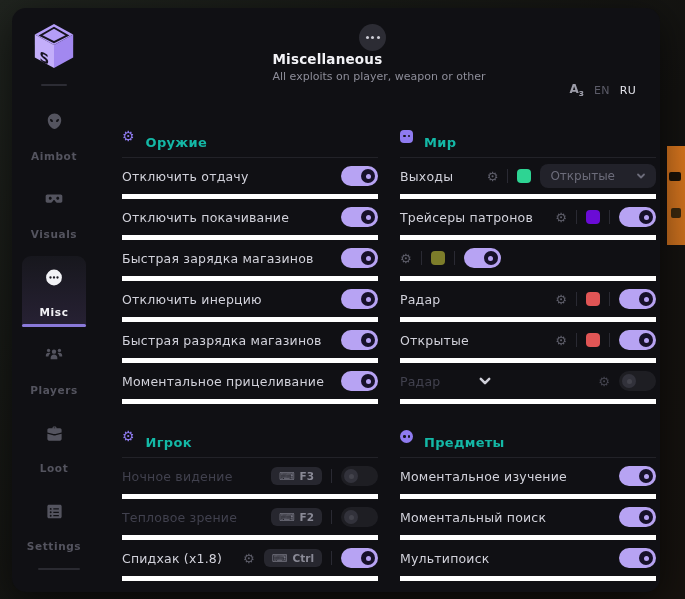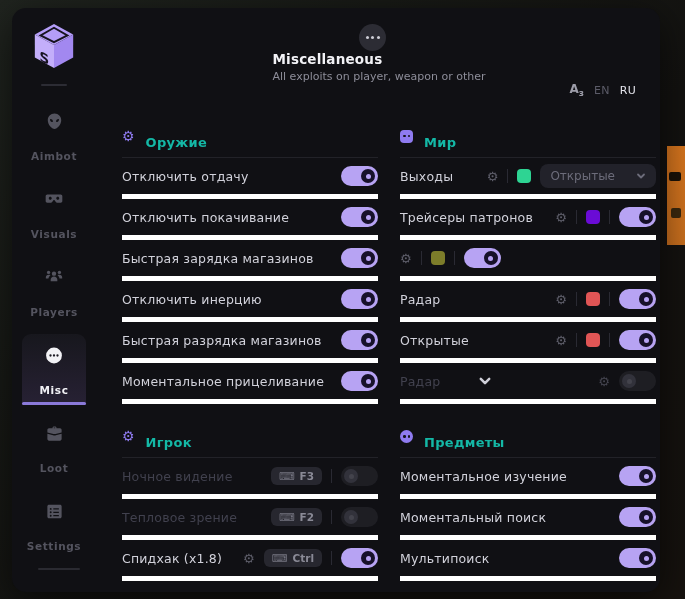--- a/index.html
+++ b/index.html
@@ -130,42 +130,42 @@
 
       <div class="nav-item">
         <span class="nav-ic">
           <svg viewBox="0 0 24 24" width="20" height="20">
               <path d="M4 6.5h16c1.1 0 2 .9 2 2v6c0 1.1-.9 2-2 2h-4.2c-.7 0-1.3-.3-1.6-.9l-1.3-1.9c-.4-.6-1.4-.6-1.8 0l-1.3 1.9c-.3.6-.9.9-1.6.9H4c-1.1 0-2-.9-2-2v-6c0-1.1.9-2 2-2zm3.5 6.3c1 0 1.8-.8 1.8-1.8S8.5 9.2 7.5 9.2 5.7 10 5.7 11s.8 1.8 1.8 1.8zm9 0c1 0 1.8-.8 1.8-1.8s-.8-1.8-1.8-1.8-1.8.8-1.8 1.8.8 1.8 1.8 1.8z"></path>
             </svg>
         </span>
         <span class="nav-label">Visuals</span>
       </div>
 
+      <div class="nav-item active">
+        <span class="nav-ic">
+          <svg viewBox="0 0 24 24" width="21" height="21">
+              <path d="M12 2.5A9.5 9.5 0 1 0 21.5 12 9.5 9.5 0 0 0 12 2.5zM7.8 13.4a1.4 1.4 0 1 1 1.4-1.4 1.4 1.4 0 0 1-1.4 1.4zm4.2 0a1.4 1.4 0 1 1 1.4-1.4 1.4 1.4 0 0 1-1.4 1.4zm4.2 0a1.4 1.4 0 1 1 1.4-1.4 1.4 1.4 0 0 1-1.4 1.4z"></path>
+            </svg>
+        </span>
+        <span class="nav-label">Misc</span>
+        <span class="underline"></span>
+      </div>
+
       <div class="nav-item">
         <span class="nav-ic">
           <svg viewBox="0 0 24 24" width="20" height="20">
               <circle cx="12" cy="8" r="2.6"></circle>
               <path d="M12 11.5c-2.3 0-4 1.6-4 3.8V17h8v-1.7c0-2.2-1.7-3.8-4-3.8z"></path>
               <circle cx="5.5" cy="6.5" r="2"></circle>
               <path d="M5.5 9.3c-1.9 0-3.3 1.3-3.3 3.1v1.4h3.2c.2-1.7 1-3.1 2.3-4-.6-.3-1.4-.5-2.2-.5z"></path>
               <circle cx="18.5" cy="6.5" r="2"></circle>
               <path d="M18.5 9.3c-.8 0-1.6.2-2.2.5 1.3.9 2.1 2.3 2.3 4h3.2v-1.4c0-1.8-1.4-3.1-3.3-3.1z"></path>
             </svg>
         </span>
         <span class="nav-label">Players</span>
-      </div>
-
-      <div class="nav-item active">
-        <span class="nav-ic">
-          <svg viewBox="0 0 24 24" width="21" height="21">
-              <path d="M12 2.5A9.5 9.5 0 1 0 21.5 12 9.5 9.5 0 0 0 12 2.5zM7.8 13.4a1.4 1.4 0 1 1 1.4-1.4 1.4 1.4 0 0 1-1.4 1.4zm4.2 0a1.4 1.4 0 1 1 1.4-1.4 1.4 1.4 0 0 1-1.4 1.4zm4.2 0a1.4 1.4 0 1 1 1.4-1.4 1.4 1.4 0 0 1-1.4 1.4z"></path>
-            </svg>
-        </span>
-        <span class="nav-label">Misc</span>
-        <span class="underline"></span>
       </div>
 
       <div class="nav-item">
         <span class="nav-ic">
           <svg viewBox="0 0 24 24" width="19" height="19">
               <path d="M9.5 5.5V4.8c0-1 .8-1.8 1.8-1.8h1.4c1 0 1.8.8 1.8 1.8v.7H19c1.1 0 2 .9 2 2v3.2l-7.6 1.9c-.9.2-1.9.2-2.8 0L3 10.7V7.5c0-1.1.9-2 2-2h4.5zm1.5 0h2v-.7c0-.2-.1-.3-.3-.3h-1.4c-.2 0-.3.1-.3.3v.7zM3 12.4l7.2 1.8c1.2.3 2.4.3 3.6 0l7.2-1.8V19c0 1.1-.9 2-2 2H5c-1.1 0-2-.9-2-2v-6.6z"></path>
             </svg>
         </span>
         <span class="nav-label">Loot</span>
       </div>

